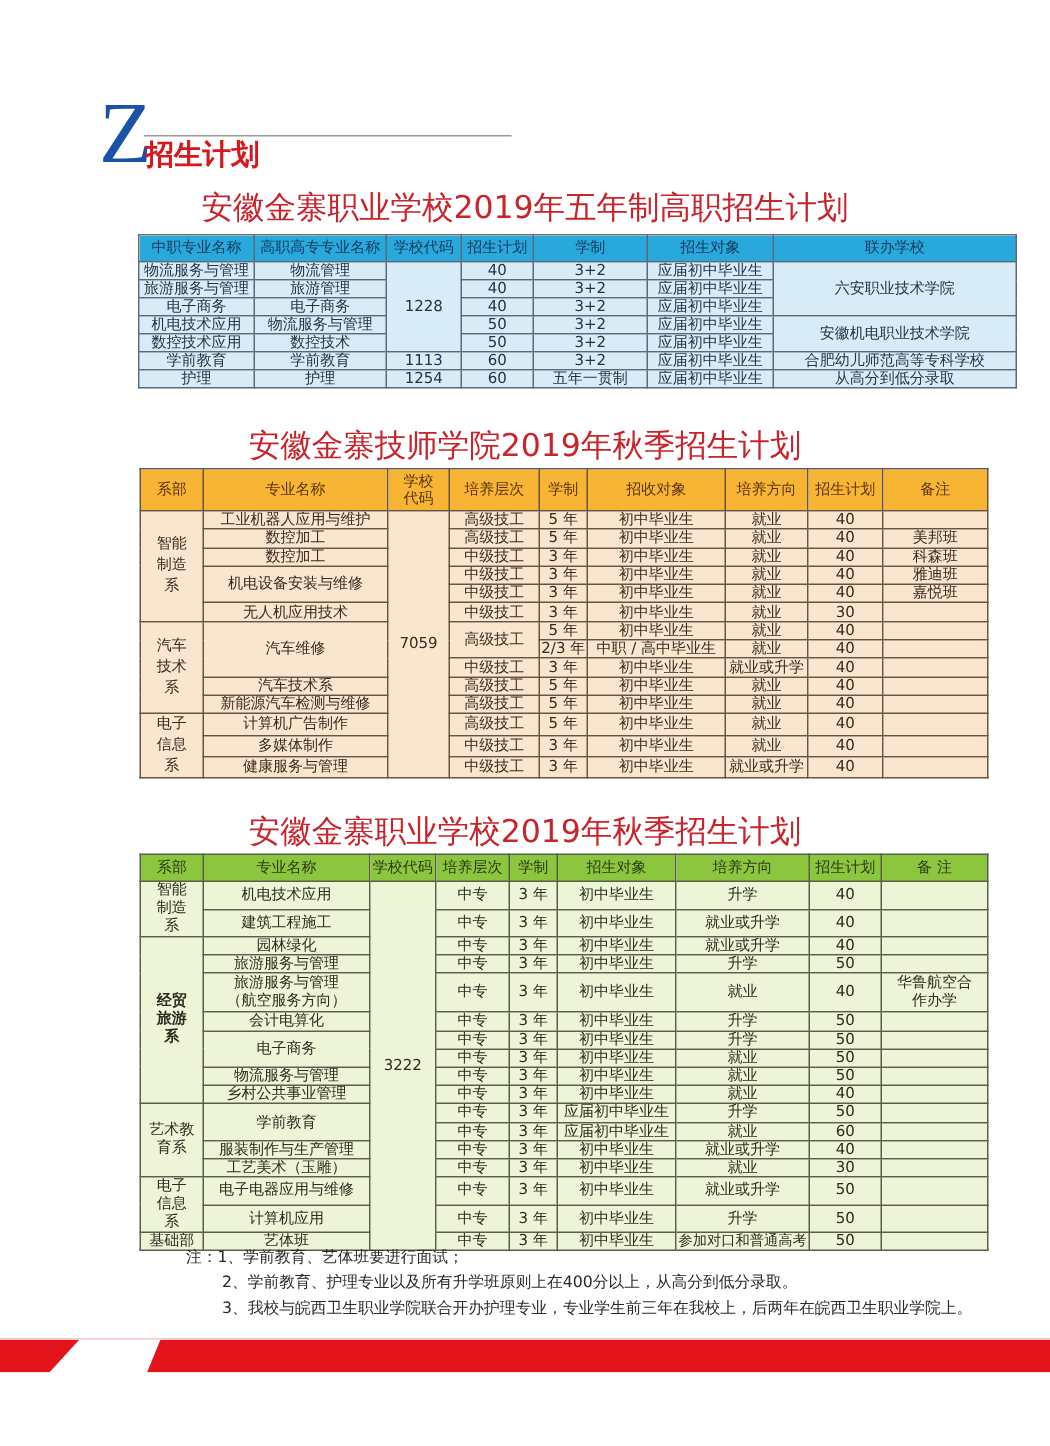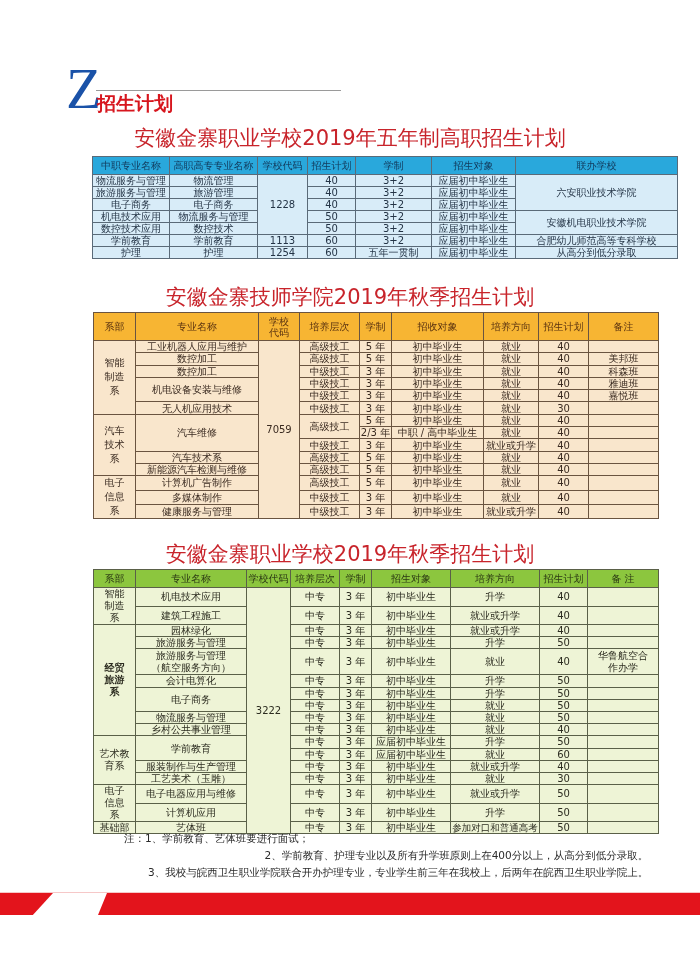--- a/index.html
+++ b/index.html
@@ -29,21 +29,21 @@
   .t2 td.dept { white-space: normal; line-height: 14px; }
 
   
   .t3 { left: 93px; top: 569px; width: 565px; }
   .t3 th { background: #8cc63e; color: #2c3a14; height: 18px; border: 1px solid #5a6048; font-size: 10px; }
   .t3 td { background: #eef4d6; color: #2c2c20; height: 12.2px; border: 1px solid #5a6048; font-size: 10px; }
   .t3 td.wrap { white-space: normal; line-height: 12px; }
 
   .notes { position: absolute; left: 95px; top: 830px; font-size: 10.5px; line-height: 17px; color: #2a2a2a; }
   .notes .line { white-space: nowrap; margin-left: 29px; }
-  .notes .indent { padding-left: 24px; text-align: right; }
+  .notes .indent { padding-left: 24px; }
 
   .bar { position: absolute; top: 893px; height: 22px; background: #e3141c; }
   .bar1 { left: 0; width: 53px; clip-path: polygon(0 0, 100% 0, 62% 100%, 0 100%); }
   .bar2 { left: 98px; width: 602px; clip-path: polygon(9px 0, 100% 0, 100% 100%, 0 100%); }
   .bar-shadow { position: absolute; top: 892px; left: 0; width: 700px; height: 1px; background: #f6c8c8; }
 </style>
 </head>
 <body>
 
 <div class="header">

